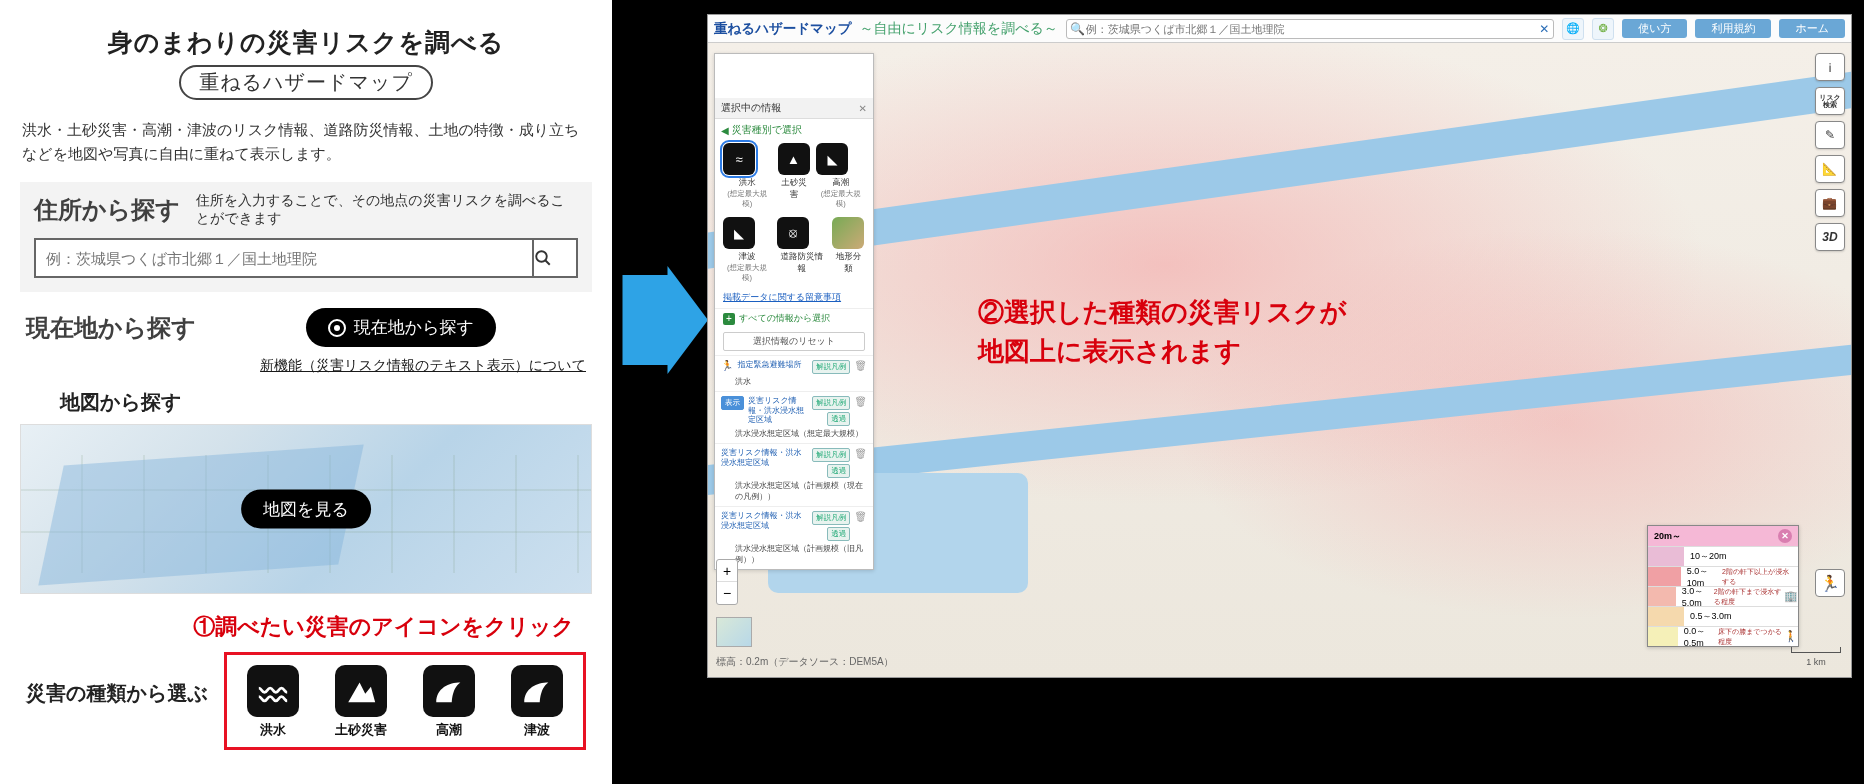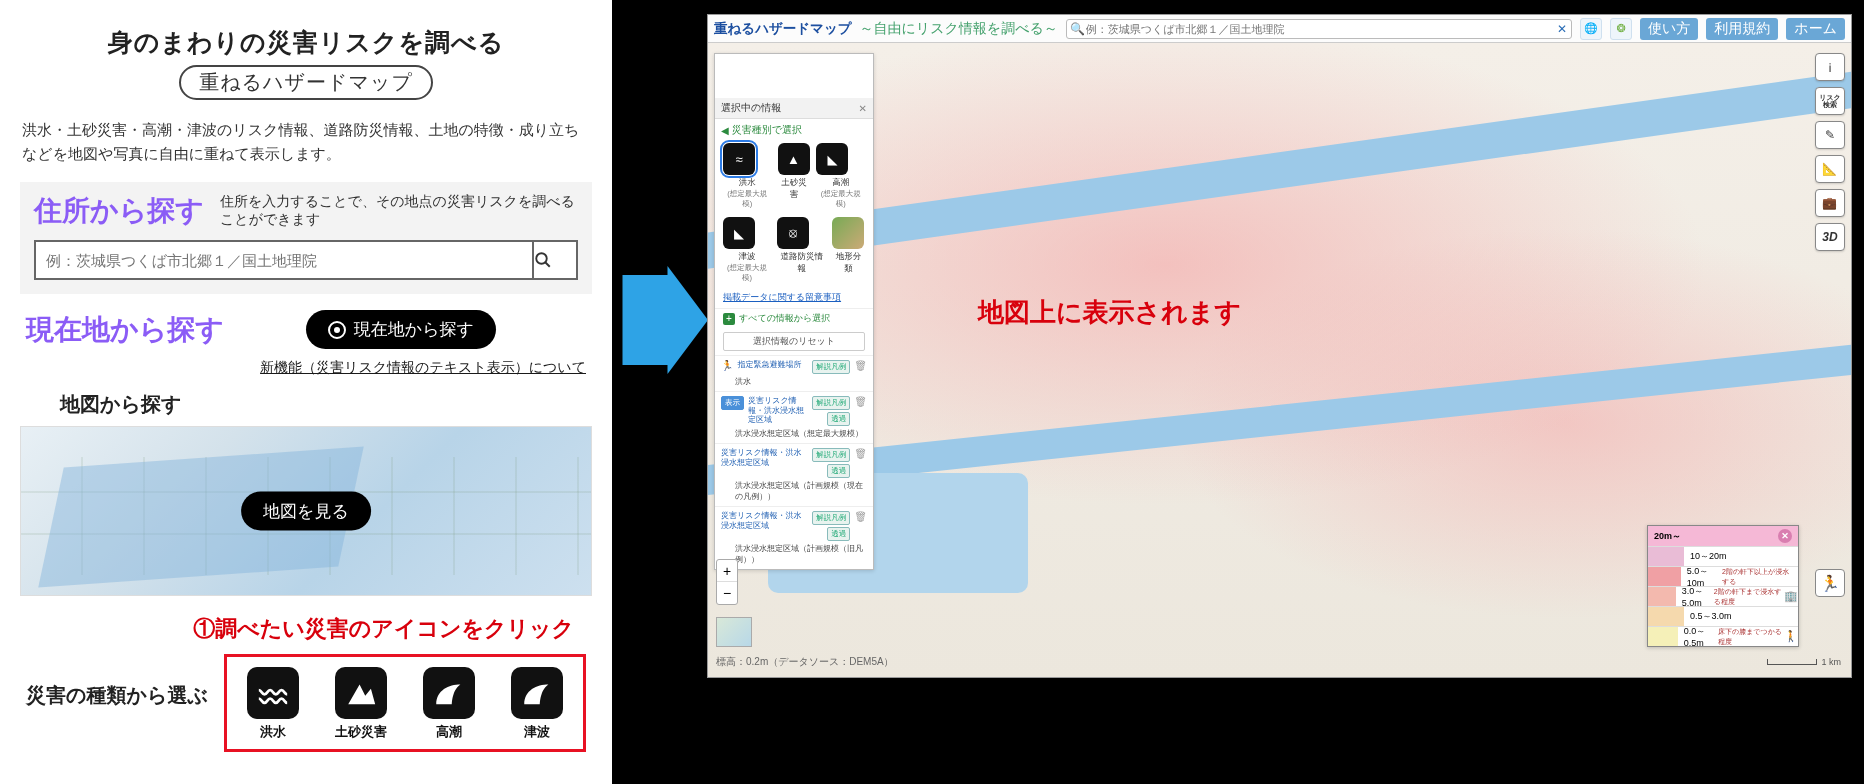--- a/index.html
+++ b/index.html
@@ -4,21 +4,21 @@
 <style>
   * { box-sizing: border-box; margin: 0; padding: 0; }
   body { font-family: "Hiragino Kaku Gothic ProN", "メイリオ", Meiryo, sans-serif; background:#000; width:1864px; height:784px; overflow:hidden; }
   .stage { position:relative; width:1864px; height:692px; }
   .left-panel { position:absolute; left:0; top:0; width:612px; height:784px; background:#fff; padding:26px 20px 20px 20px; }
   .title-line1 { font-size:25px; font-weight:600; text-align:center; color:#222; letter-spacing:1px; }
   .title-chip { margin:6px auto 18px auto; width:fit-content; padding:2px 18px; border:2px solid #444; border-radius:20px; font-size:20px; color:#333; font-weight:500; letter-spacing:1px; text-align:center; }
   .desc { font-size:15px; color:#333; line-height:1.6; padding:0 2px 16px 2px; }
   .section { background:#f3f3f3; padding:10px 14px 14px 14px; margin-bottom:8px; }
   .row { display:flex; align-items:center; gap:16px; }
-  .sec-h { font-size:28px; font-weight:600; color:#8b5cf6; white-space:nowrap; }
+  .sec-h { font-size:24px; font-weight:600; color:#404040; white-space:nowrap; }
   .sec-sub { font-size:14px; color:#333; }
   .searchbar { margin-top:10px; display:flex; border:2px solid #666; background:#fff; height:40px; }
   .searchbar input { flex:1; border:none; padding:0 10px; font-size:15px; color:#333; outline:none; }
   .searchbar button { width:44px; border:none; border-left:2px solid #666; background:#fff; cursor:pointer; font-size:18px; }
   .pill-btn { background:#000; color:#fff; border-radius:22px; padding:8px 22px; font-size:17px; display:inline-flex; align-items:center; gap:8px; cursor:pointer; border:none; }
   .target-icon { width:18px; height:18px; border:2px solid #fff; border-radius:50%; position:relative; }
   .target-icon::before { content:""; position:absolute; width:6px; height:6px; background:#fff; border-radius:50%; left:4px; top:4px; }
   .rightlink { text-align:right; font-size:14px; color:#1a1a1a; text-decoration:underline; margin-top:10px; cursor:pointer; }
   .map-h { font-size:20px; font-weight:600; color:#222; margin-top:14px;margin-left:40px; }
   .map-preview { position:relative; margin-top:8px; height:170px; background:linear-gradient(135deg,#e8f0f5 0%,#d4e2eb 30%,#b8d4e8 60%,#cde0ef 100%); overflow:hidden; border:1px solid #ddd; }
@@ -39,21 +39,21 @@
   .arrow svg { width:100%; height:100%; }
   .right-panel { position:absolute; left:707px; top:14px; right:12px; bottom:14px; background:#fff; border:1px solid #999; display:flex; flex-direction:column; }
   .rp-header { display:flex; align-items:center; gap:8px; padding:3px 6px; border-bottom:1px solid #ccc; background:#fcfcfc; height:28px; }
   .app-title { color:#1c4fa0; font-weight:700; font-size:13.5px; white-space:nowrap; }
   .app-sub { color:#46a26e; font-size:14px; white-space:nowrap; }
   .rp-search { flex:1; display:flex; align-items:center; border:1px solid #bbb; border-radius:3px; height:20px; padding:0 4px; background:#fff; }
   .rp-search .mag { color:#c33; font-size:12px; }
   .rp-search input { flex:1; border:none; font-size:11px; color:#888; outline:none; }
   .rp-search .xbtn { color:#2a6db6; font-size:12px; cursor:pointer; }
   .hdr-ico { width:22px; height:22px; background:#eef5fb; border:1px solid #cfe0ef; border-radius:3px; display:flex; align-items:center; justify-content:center; font-size:11px; color:#3a7; cursor:pointer; }
-  .hdr-btn { font-size:14px; color:#fff; background:#6aa7d6; border-radius:3px; padding:2px 8px; cursor:pointer; white-space:nowrap; }
+  .hdr-btn { font-size:11px; color:#fff; background:#6aa7d6; border-radius:3px; padding:2px 16px; cursor:pointer; white-space:nowrap; }
   .rp-body { position:relative; flex:1; overflow:hidden; }
   .mapbg { position:absolute; inset:0; background:
     radial-gradient(ellipse 900px 400px at 40% 35%, rgba(244,170,170,.65), transparent 60%),
     radial-gradient(ellipse 600px 300px at 75% 60%, rgba(244,170,170,.55), transparent 65%),
     linear-gradient(180deg,#f4efe8 0%,#ece7dd 100%); }
   .river { position:absolute; width:140%; height:36px; background:#9cc9e8; transform:rotate(-8deg); }
   .sidepanel { position:absolute; left:6px; top:10px; width:160px; background:#fff; border:1px solid #bbb; box-shadow:0 1px 4px rgba(0,0,0,.15); font-size:10px; color:#333; }
   .sp-h { background:#f2f2f2; padding:3px 6px; font-size:10px; border-bottom:1px solid #ddd; display:flex; align-items:center;margin-top:44px; }
   .sp-h .x { margin-left:auto; color:#888; cursor:pointer; }
   .sp-cat { color:#2b8a3e; padding:4px 6px 2px 6px; font-size:10px; display:flex; align-items:center; gap:3px; }
@@ -83,21 +83,21 @@
   .legend .lh .x { margin-left:auto; width:14px; height:14px; border-radius:50%; background:#d97eb0; color:#fff; display:flex; align-items:center; justify-content:center; font-size:9px; cursor:pointer; }
   .legend .lr { display:flex; align-items:center; border-top:1px solid #ddd; height:20px; }
   .legend .sw { width:36px; height:100%; }
   .legend .txt { padding-left:6px; }
   .legend .note { font-size:7px; color:#a33; margin-left:auto; padding-right:2px; }
   .legend .pic { width:16px; text-align:center; font-size:11px; }
   .zoomctl { position:absolute; left:8px; bottom:72px; width:22px; background:#fff; border:1px solid #aaa; border-radius:3px; overflow:hidden; }
   .zoomctl div { height:22px; display:flex; align-items:center; justify-content:center; font-size:14px; cursor:pointer; border-bottom:1px solid #ddd; }
   .minimap { position:absolute; left:8px; bottom:30px; width:36px; height:30px; background:linear-gradient(135deg,#d8e8d8,#b8d8e8); border:1px solid #aaa; cursor:pointer; }
   .footer-info { position:absolute; left:8px; bottom:8px; font-size:10px; color:#666; }
-  .scalebar { position:absolute; right:10px; bottom:10px; font-size:9px; color:#555; display:flex; align-items:center; gap:4px; }
+  .scalebar { position:absolute; right:10px; bottom:10px; font-size:9px; color:#555; display:flex; align-items:center; gap:4px;flex-direction:column; }
   .scalebar .bar { width:50px; height:6px; border:1px solid #555; border-top:none; }
   .runbtn { position:absolute; right:6px; bottom:80px; width:30px; height:28px; background:#fff; border:1px solid #888; border-radius:4px; display:flex; align-items:center; justify-content:center; cursor:pointer; }
   svg { display:block; }
 </style>
 </head>
 <body>
 
 <div class="stage">
 
   <div class="left-panel">
@@ -301,20 +301,21 @@
                 <span class="tinybtn">解説凡例</span>
                 <span class="tinybtn">透過</span>
               </div>
               <span class="trash">🗑</span>
             </div>
           <div class="ldesc">洪水浸水想定区域（計画規模（旧凡例））</div>
         </div>
       </div>
 
       <div class="callout2">
+        <div>②選択した種類の災害リスクが</div>
         <div>地図上に表示されます</div>
       </div>
 
       <div class="toolbar-r">
         <div class="tool">ℹ</div>
         <div class="tool risk">
             <span>リスク</span>
             <span>検索</span>
           </div>
         <div class="tool">✎</div>

